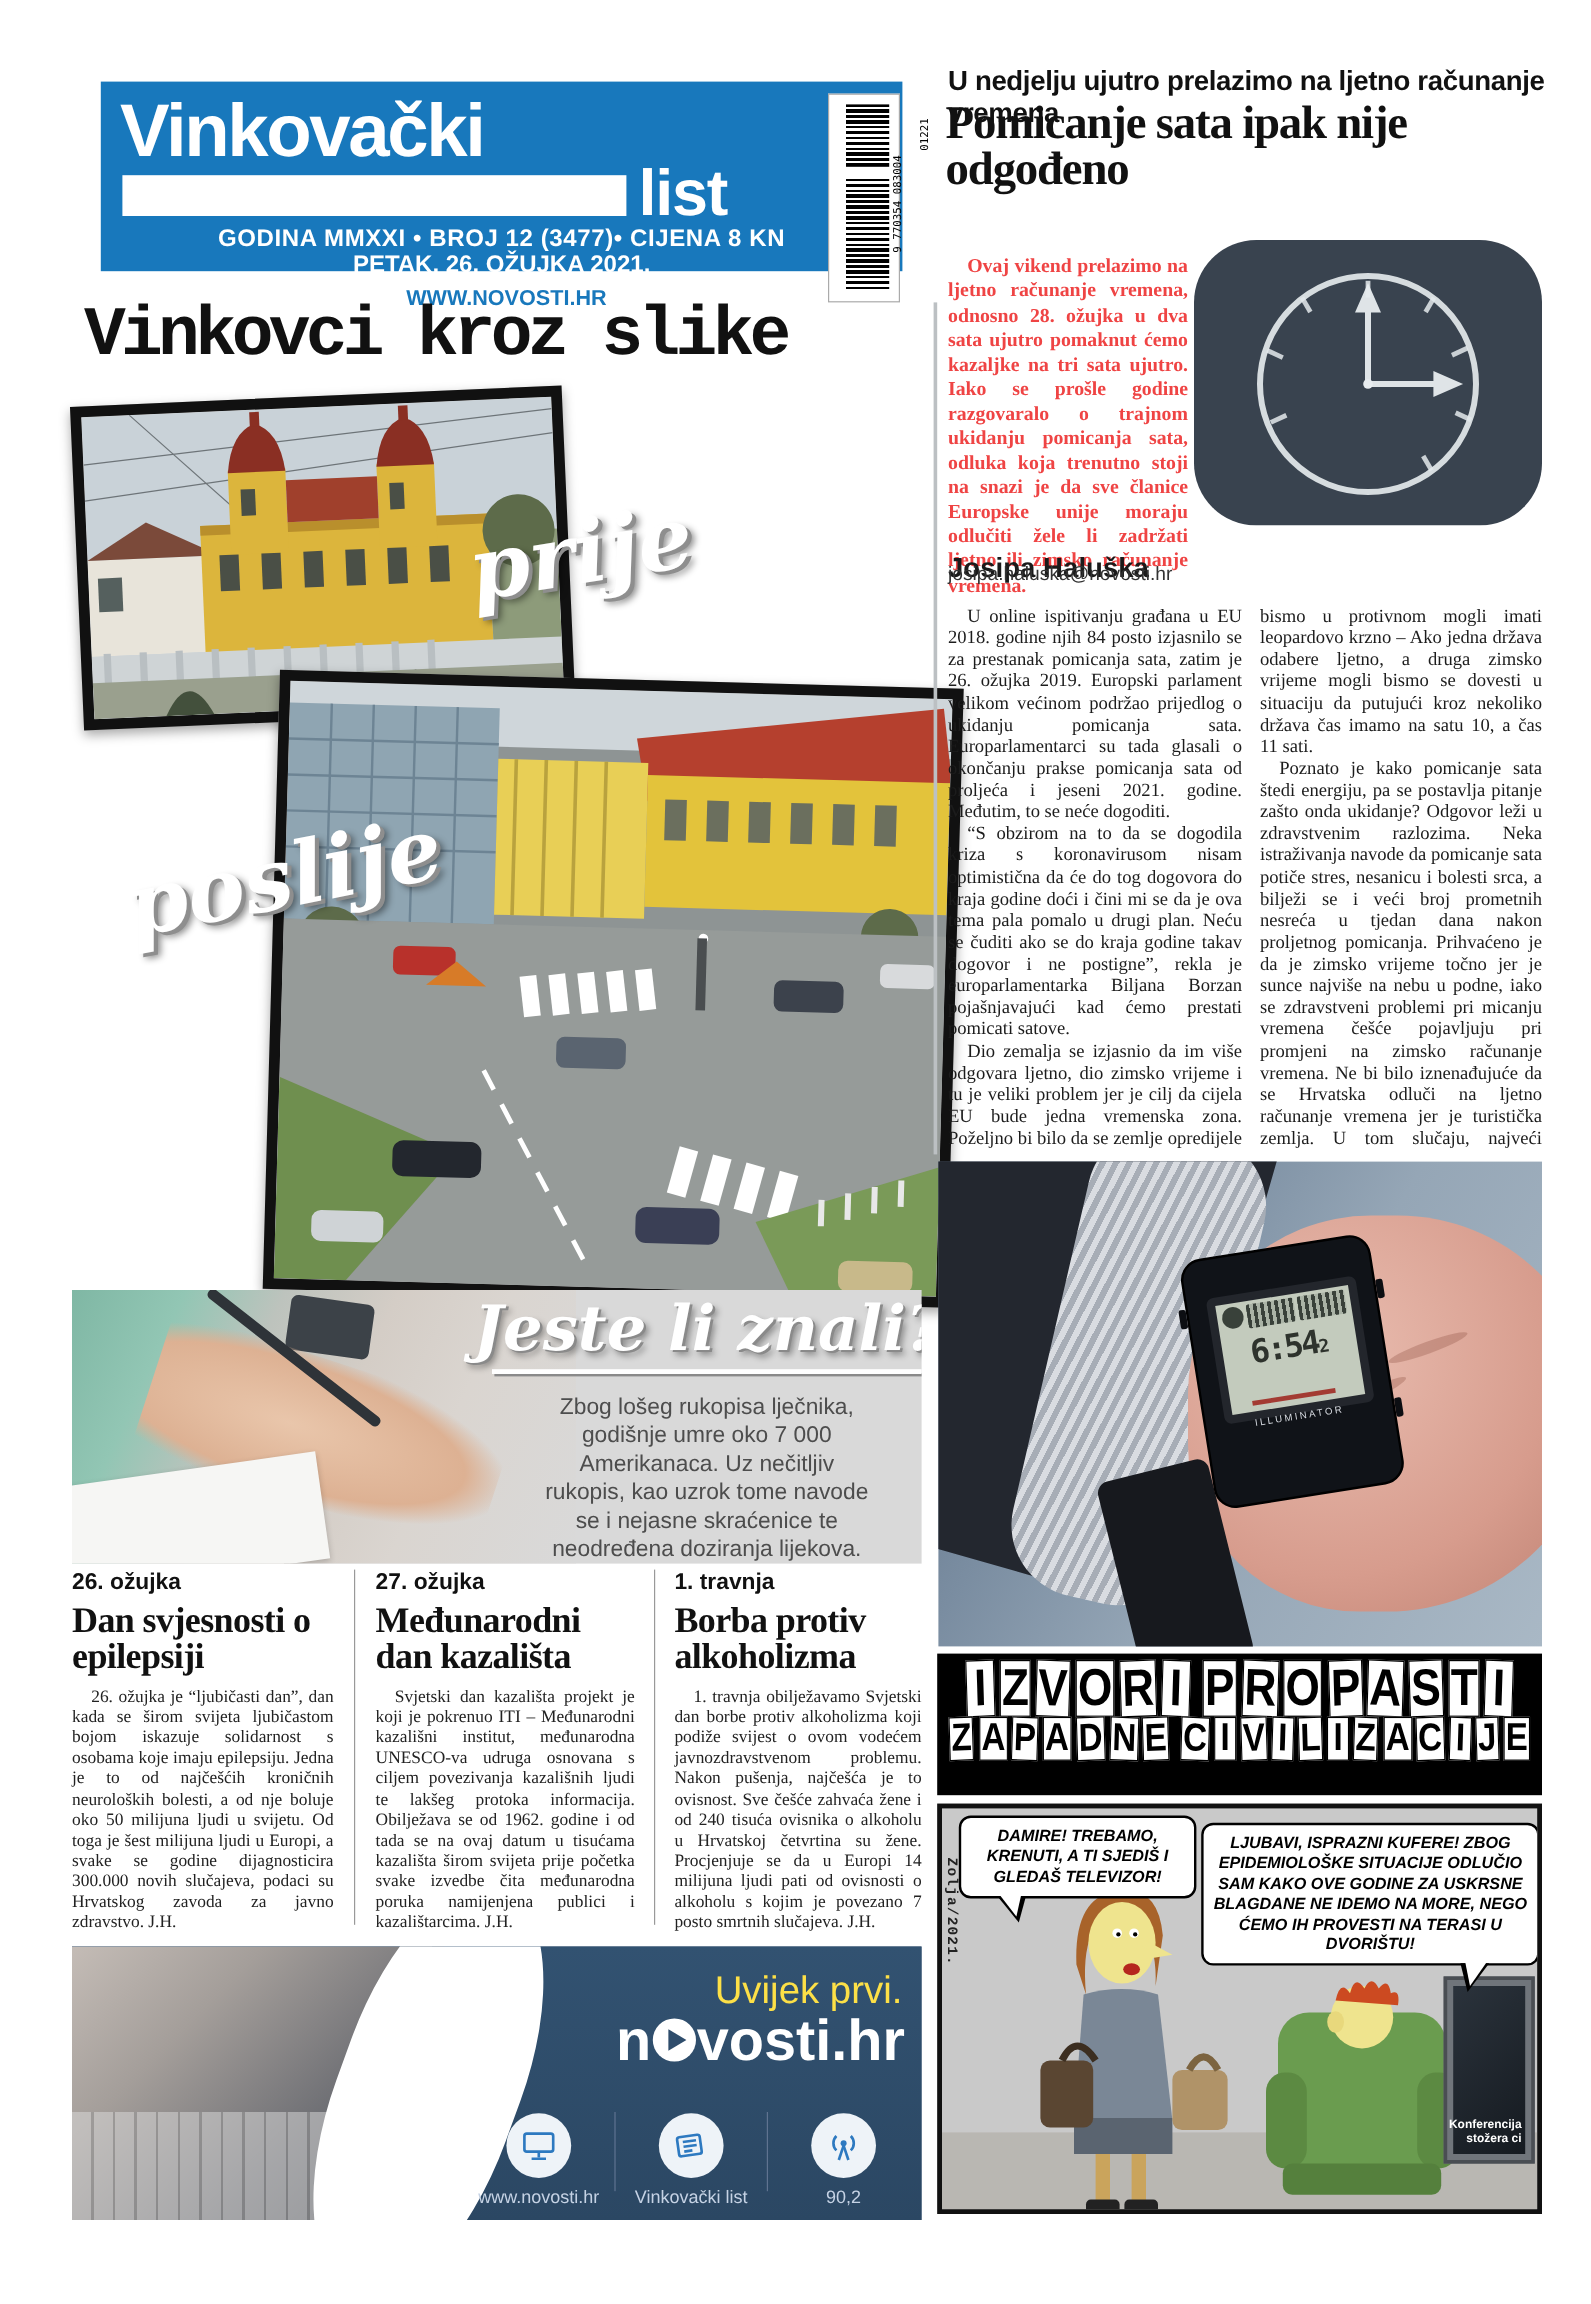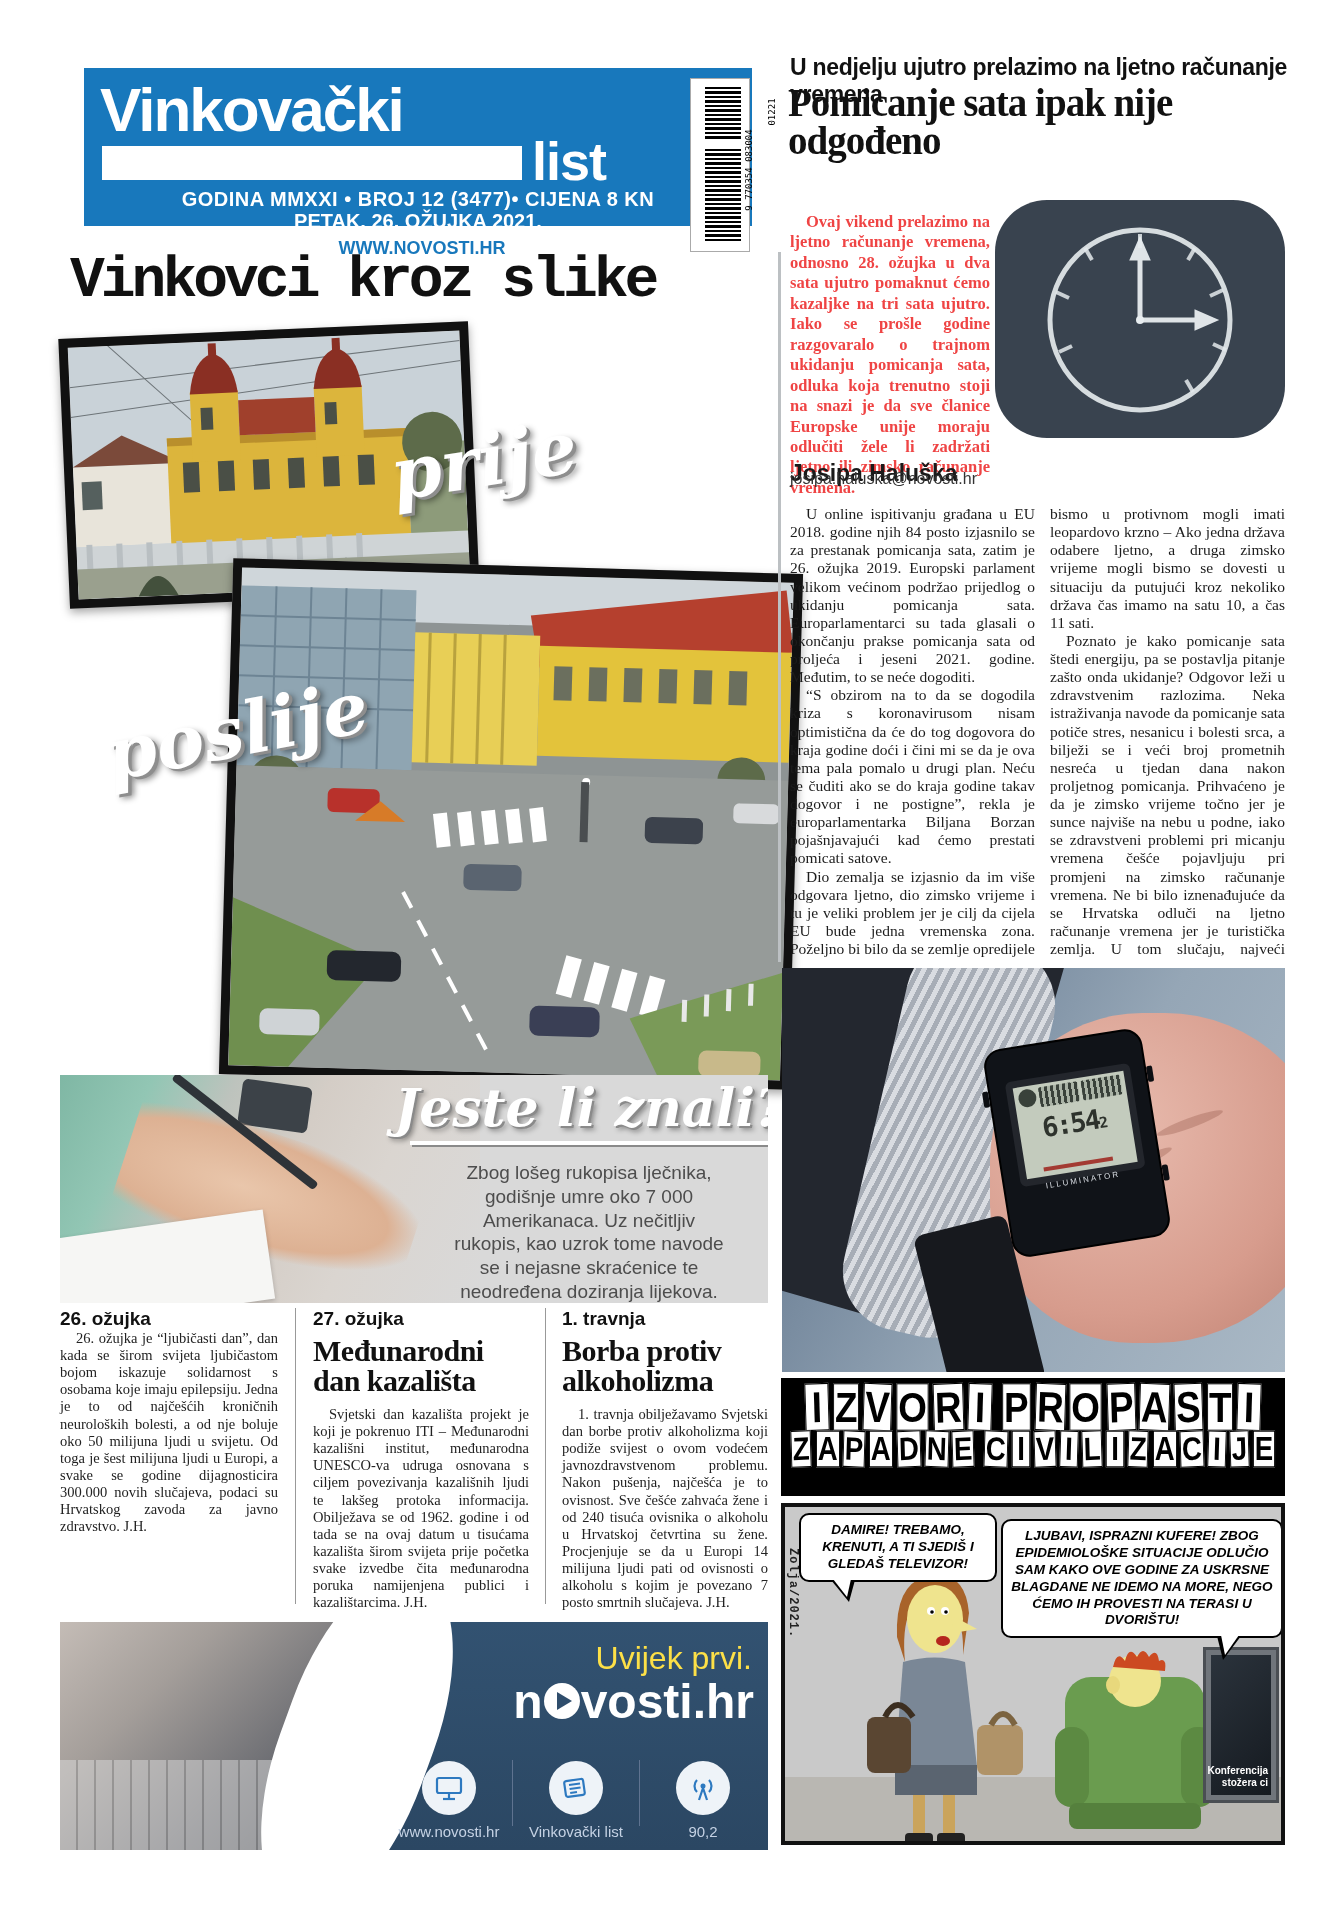--- a/index.html
+++ b/index.html
@@ -309,20 +309,21 @@
       <div class="dyk-pen"></div>
       <div class="dyk-paper"></div>
     </div>
     <div class="dyk-title">Jeste li znali?</div>
     <div class="dyk-rule"></div>
     <div class="dyk-text">Zbog lošeg rukopisa lječnika, godišnje umre oko 7 000 Amerikanaca. Uz nečitljiv rukopis, kao uzrok tome navode se i nejasne skraćenice te neodređena doziranja lijekova.</div>
   </div>
 
   <div class="abs cal" style="left:60px;width:218px;">
     <div class="cal-date">26. ožujka</div>
+    <div class="cal-title">Dan svjesnosti o epilepsiji</div>
     <div class="cal-text">
         <p>26. ožujka je “ljubičasti dan”, dan kada se širom svijeta ljubičastom bojom iskazuje solidarnost s osobama koje imaju epilepsiju. Jedna je to od najčešćih kroničnih neuroloških bolesti, a od nje boluje oko 50 milijuna ljudi u svijetu. Od toga je šest milijuna ljudi u Europi, a svake se godine dijagnosticira 300.000 novih slučajeva, podaci su Hrvatskog zavoda za javno zdravstvo. J.H.</p>
       </div>
   </div>
   <div class="abs vsep" style="left:295px;top:1308px;height:296px;"></div>
   <div class="abs cal" style="left:313px;width:216px;">
     <div class="cal-date">27. ožujka</div>
     <div class="cal-title">Međunarodni dan kazališta</div>
     <div class="cal-text">
         <p>Svjetski dan kazališta projekt je koji je pokrenuo ITI – Međunarodni kazališni institut, međunarodna UNESCO-va udruga osnovana s ciljem povezivanja kazališnih ljudi te lakšeg protoka informacija. Obilježava se od 1962. godine i od tada se na ovaj datum u tisućama kazališta širom svijeta prije početka svake izvedbe čita međunarodna poruka namijenjena publici i kazalištarcima. J.H.</p>

